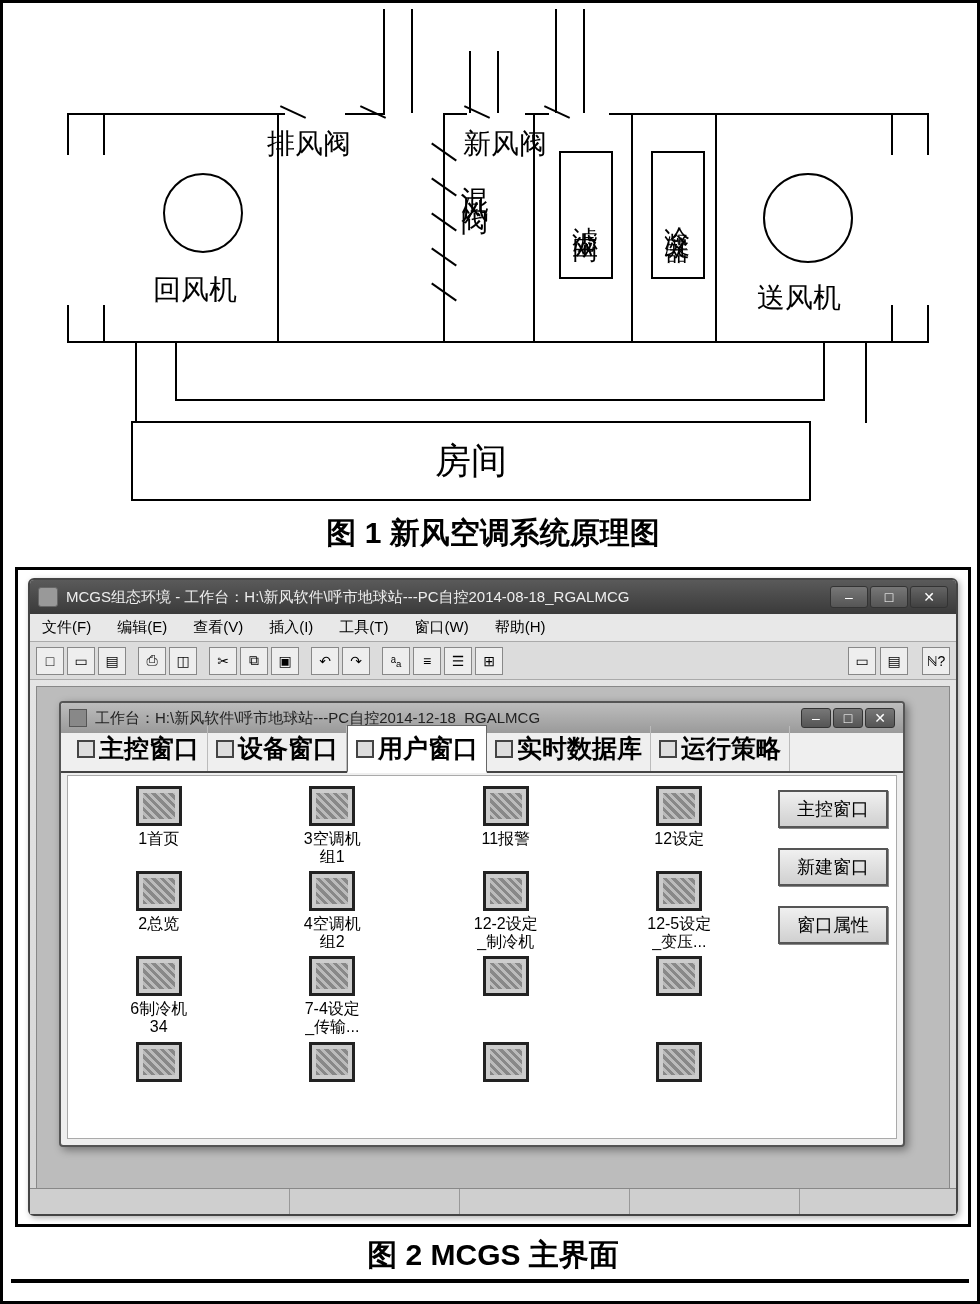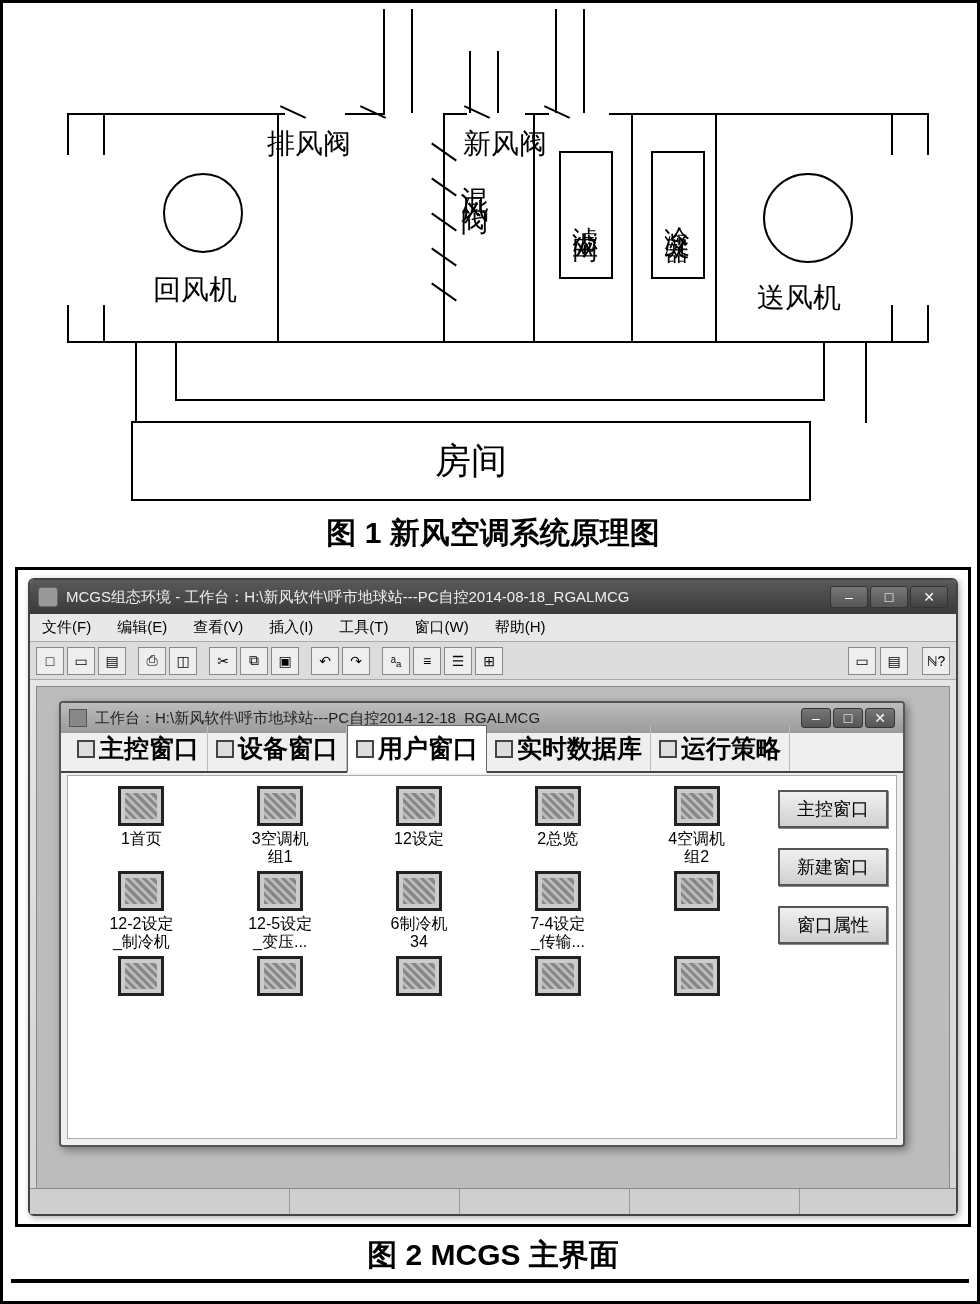--- a/index.html
+++ b/index.html
@@ -109,21 +109,21 @@
   .child-title .spacer { flex: 1; }
   .child-title .win-btns .win-btn { width: 30px; height: 20px; }
 
   .tabsbar { height: 40px; border-bottom: 2px solid #444; display: flex; align-items: flex-end; padding: 0 8px; background: #efefef; }
   .tab { display: flex; align-items: center; gap: 4px; padding: 6px 8px; font-size: 25px; font-weight: bold; border-right: 1px solid #bbb; }
   .tab .tab-icon { width: 18px; height: 18px; border: 2px solid #444; background: #ddd; }
   .tab.sel { background: #fff; border: 1px solid #666; border-bottom: 2px solid #fff; margin-bottom: -2px; }
 
   .child-body { position: absolute; left: 6px; right: 6px; top: 72px; bottom: 6px; background: #fff; border: 1px solid #aaa; display: flex; }
   .icon-area { flex: 1; padding: 10px 6px; overflow: hidden; }
-  .icon-grid { display: grid; grid-template-columns: repeat(5, 1fr); gap: 6px 4px; }
+  .icon-grid { display: grid; grid-template-columns: repeat(4, 1fr); gap: 6px 4px; }
   .wnd-item { display: flex; flex-direction: column; align-items: center; font-size: 16px; }
   .wnd-icon { width: 46px; height: 40px; border: 3px solid #222; background: #ccc; position: relative; margin-bottom: 4px; }
   .wnd-icon::before { content: ""; position: absolute; inset: 4px; background: repeating-linear-gradient(45deg,#888 0 3px,#bbb 3px 6px); }
   .wnd-item .wlabel { text-align: center; line-height: 1.1; min-height: 34px; white-space: pre-line; }
 
   .side-btns { width: 126px; padding: 14px 8px; display: flex; flex-direction: column; gap: 20px; }
   .side-btn { height: 38px; background: linear-gradient(#f0f0f0,#d0d0d0); border: 2px solid #555; font-size: 18px; display: flex; align-items: center; justify-content: center; box-shadow: 1px 1px 0 #888; }
 
   .statusbar { position: absolute; left: 0; right: 0; bottom: 0; height: 26px; background: #cfcfcf; border-top: 1px solid #888; display: flex; }
   .statusbar .cell { border-right: 1px solid #999; flex: 0 0 auto; width: 170px; height: 100%; }
@@ -295,20 +295,24 @@
                     <div class="wnd-icon"></div>
                     <div class="wlabel">1首页</div>
                   </div>
                   <div class="wnd-item">
                     <div class="wnd-icon"></div>
                     <div class="wlabel">3空调机
 组1</div>
                   </div>
                   <div class="wnd-item">
                     <div class="wnd-icon"></div>
+                    <div class="wlabel">11报警</div>
+                  </div>
+                  <div class="wnd-item">
+                    <div class="wnd-icon"></div>
                     <div class="wlabel">12设定</div>
                   </div>
                   <div class="wnd-item">
                     <div class="wnd-icon"></div>
                     <div class="wlabel">2总览</div>
                   </div>
                   <div class="wnd-item">
                     <div class="wnd-icon"></div>
                     <div class="wlabel">4空调机
 组2</div>

